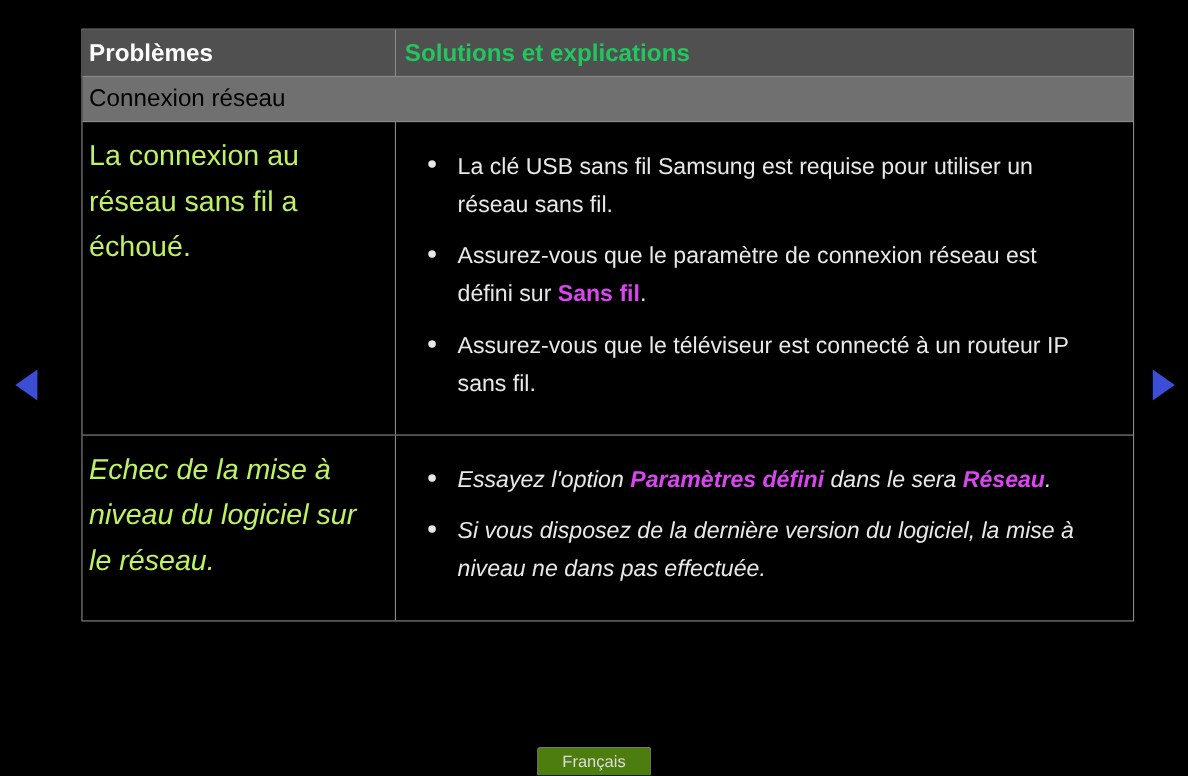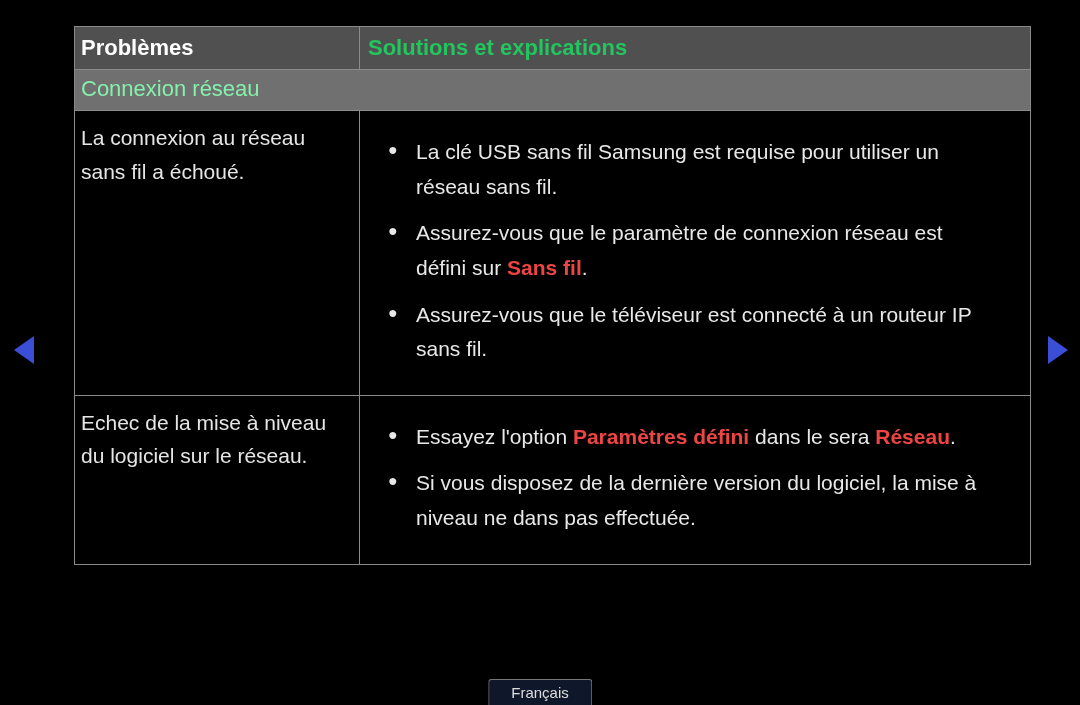--- a/index.html
+++ b/index.html
@@ -43,35 +43,36 @@
     padding: 8px 10px 8px 8px;
     font-size: 22px;
     font-weight: bold;
     color: #22c55e;
   }
   .section-row {
     background: #707070;
     border-bottom: 1px solid #8a8a8a;
     padding: 6px 6px 8px 6px;
     font-size: 22px;
-    color: #86efac;
+    color: #000000;
   }
   .body-row {
     display: flex;
     border-bottom: 1px solid #8a8a8a;
   }
   .body-row:last-of-type {
     border-bottom: none;
+    font-style: italic;
   }
   .col-left {
     width: 268px;
     padding: 10px 10px 10px 6px;
-    font-size: 21px;
+    font-size: 26px;
     line-height: 1.6;
-    color: #e5e5e5;
+    color: #bef264;
     border-right: 1px solid #8a8a8a;
   }
   .col-right {
     flex: 1;
     padding: 8px 18px 12px 10px;
     font-size: 21px;
     line-height: 1.65;
     color: #e8e8e8;
   }
   ul.bullets {
@@ -87,21 +88,21 @@
   ul.bullets li::before {
     content: "●";
     position: absolute;
     left: 2px;
     top: 0;
     font-size: 16px;
     line-height: 1.9;
     color: #e8e8e8;
   }
   .hl {
-    color: #ef4444;
+    color: #d946ef;
     font-weight: bold;
   }
   .nav-left, .nav-right {
     position: absolute;
     top: 336px;
     font-size: 0;
   }
   .nav-left { left: 14px; }
   .nav-right { right: 12px; }
   .tri-left {
@@ -114,21 +115,21 @@
     width: 0; height: 0;
     border-top: 14px solid transparent;
     border-bottom: 14px solid transparent;
     border-left: 20px solid #3a4fd6;
   }
   .lang-badge {
     position: absolute;
     bottom: 0;
     left: 50%;
     transform: translateX(-50%);
-    background: #0f172a;
+    background: #4d7c0f;
     color: #ddd;
     font-size: 15px;
     padding: 4px 22px 4px 22px;
     border-top-left-radius: 3px;
     border-top-right-radius: 3px;
     border: 1px solid #777;
     border-bottom: none;
   }
 </style>
 </head>

